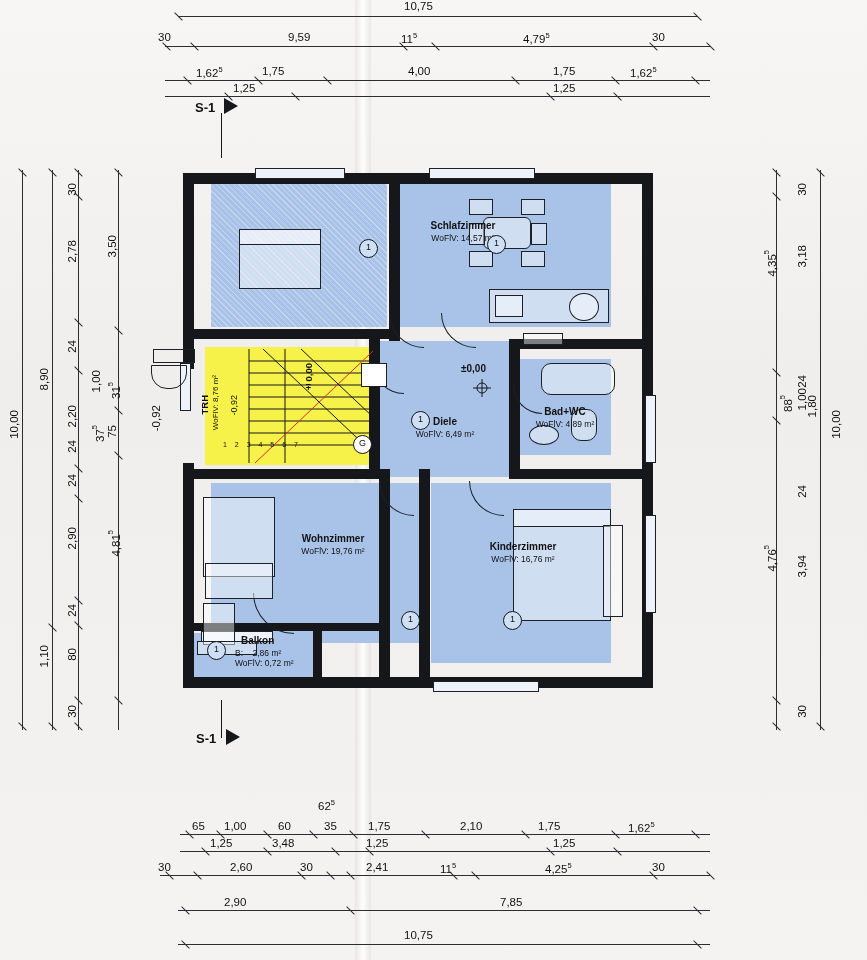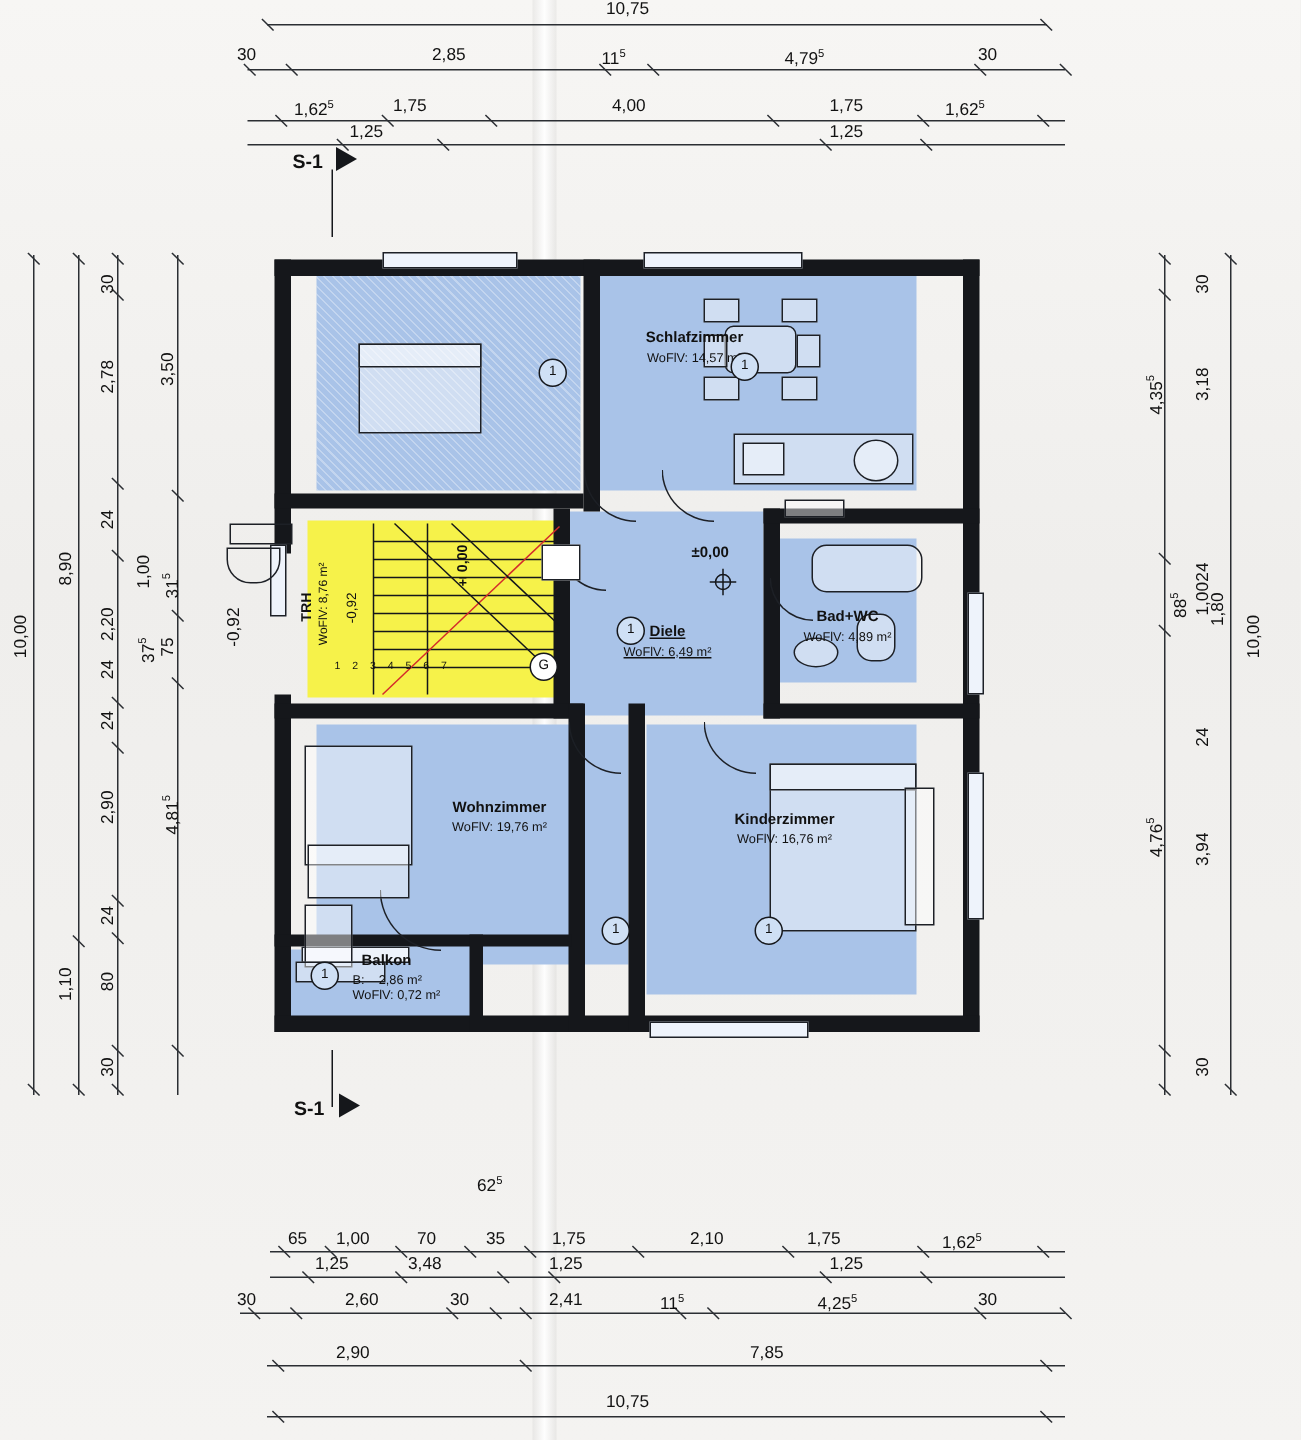--- a/index.html
+++ b/index.html
@@ -67,21 +67,21 @@
   <div class="dtxt" style="left:404px;top:0px;">10,75</div>
 
   <div class="dline" style="left:165px;top:46px;width:545px;"></div>
   <div class="tick" style="left:161px;top:46px;"></div>
   <div class="tick" style="left:189px;top:46px;"></div>
   <div class="tick" style="left:398px;top:46px;"></div>
   <div class="tick" style="left:430px;top:46px;"></div>
   <div class="tick" style="left:648px;top:46px;"></div>
   <div class="tick" style="left:705px;top:46px;"></div>
   <div class="dtxt" style="left:158px;top:31px;">30</div>
-  <div class="dtxt" style="left:288px;top:31px;">2,85</div>
+  <div class="dtxt" style="left:288px;top:31px;">9,59</div>
   <div class="dtxt" style="left:401px;top:31px;"><span>11</span><span class="sup">5</span></div>
   <div class="dtxt" style="left:523px;top:31px;"><span>4,79</span><span class="sup">5</span></div>
   <div class="dtxt" style="left:652px;top:31px;">30</div>
 
   <div class="dline" style="left:165px;top:80px;width:545px;"></div>
   <div class="tick" style="left:182px;top:80px;"></div>
   <div class="tick" style="left:253px;top:80px;"></div>
   <div class="tick" style="left:322px;top:80px;"></div>
   <div class="tick" style="left:510px;top:80px;"></div>
   <div class="tick" style="left:610px;top:80px;"></div>
@@ -282,21 +282,21 @@
     </g>
   </svg>
   <div style="position:absolute;left:40px;top:278px;font-size:7px;letter-spacing:3px;">1 2 3 4 5 6 7</div>
 
   <div class="lbl" style="left:200px;top:57px;width:160px;">
     <div class="nm">Schlafzimmer</div>
     <div class="ar">WoFlV: 14,57 m²</div>
   </div>
 
 
-  <div class="lbl" style="left:182px;top:253px;width:160px;text-decoration:underline;">
+  <div class="lbl" style="left:182px;top:253px;width:160px;">
     <div class="nm">Diele</div>
     <div class="ar">WoFlV: 6,49 m²</div>
   </div>
 
   <div class="lbl" style="left:302px;top:243px;width:160px;">
     <div class="nm">Bad+WC</div>
     <div class="ar">WoFlV: 4,89 m²</div>
   </div>
 
   <div class="lbl" style="left:50px;top:370px;width:200px;">
@@ -349,22 +349,22 @@
   <div class="tick" style="left:215px;top:834px;"></div>
   <div class="tick" style="left:262px;top:834px;"></div>
   <div class="tick" style="left:308px;top:834px;"></div>
   <div class="tick" style="left:348px;top:834px;"></div>
   <div class="tick" style="left:420px;top:834px;"></div>
   <div class="tick" style="left:520px;top:834px;"></div>
   <div class="tick" style="left:610px;top:834px;"></div>
   <div class="tick" style="left:690px;top:834px;"></div>
   <div class="dtxt" style="left:192px;top:820px;">65</div>
   <div class="dtxt" style="left:224px;top:820px;">1,00</div>
-  <div class="dtxt" style="left:278px;top:820px;">70</div>
-  <div class="dtxt" style="left:318px;top:782px;"><span>62</span><span class="sup">5</span></div>
+  <div class="dtxt" style="left:278px;top:820px;">60</div>
+  <div class="dtxt" style="left:318px;top:798px;"><span>62</span><span class="sup">5</span></div>
   <div class="dtxt" style="left:324px;top:820px;">35</div>
   <div class="dtxt" style="left:368px;top:820px;">1,75</div>
   <div class="dtxt" style="left:460px;top:820px;">2,10</div>
   <div class="dtxt" style="left:538px;top:820px;">1,75</div>
   <div class="dtxt" style="left:628px;top:820px;"><span>1,62</span><span class="sup">5</span></div>
 
   <div class="dline" style="left:180px;top:851px;width:530px;"></div>
   <div class="tick" style="left:200px;top:851px;"></div>
   <div class="tick" style="left:262px;top:851px;"></div>
   <div class="tick" style="left:330px;top:851px;"></div>

